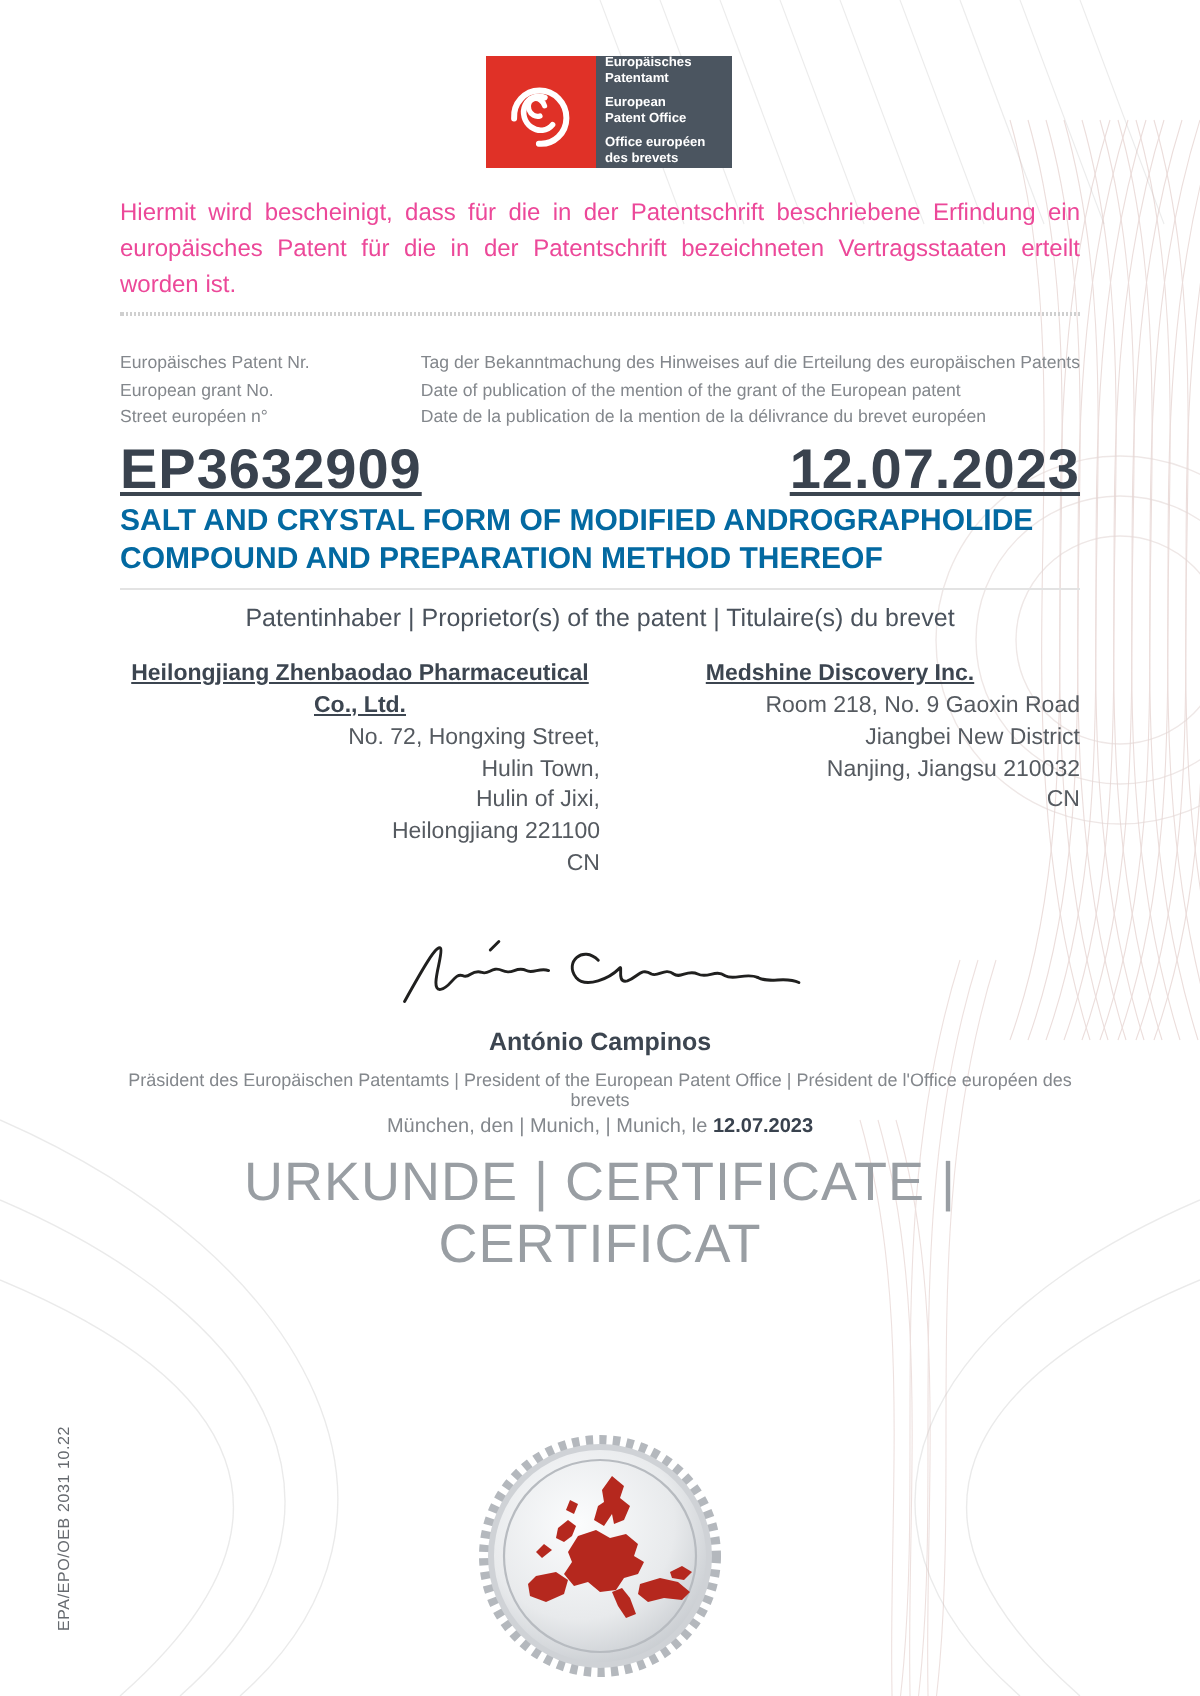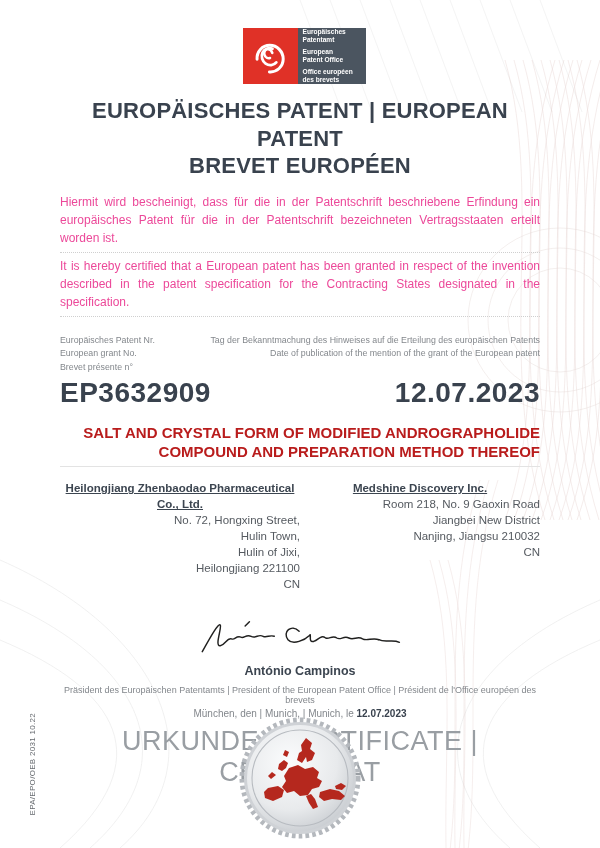--- a/index.html
+++ b/index.html
@@ -17,25 +17,25 @@
   .logo-gray .org{font-size:6.6px;font-weight:bold;line-height:1.2;white-space:pre-line;}
   
   .main-title{margin-top:13px;text-align:center;font-weight:bold;font-size:22px;line-height:1.25;color:#39424e;letter-spacing:.2px;}
   
   .paras{margin-top:9px;}
   .para{font-size:12px;line-height:1.5;color:#ec4899;text-align:justify;margin:0;padding:4px 0 5px 0;}
   .dotrule{border:0;border-top:1px dotted #cfcfcf;margin:0;}
   
   .label-row{display:flex;justify-content:space-between;margin-top:17px;}
   .label-col{font-size:8.8px;line-height:1.55;color:#83878c;}
-  .label-col.right{text-align:right;}
-  .value-row{display:flex;justify-content:space-between;align-items:center;margin-top:3px;}
+  .label-col.right{}
+  .value-row{display:flex;justify-content:space-between;align-items:center;margin-top:3px;text-decoration:underline;}
   .big-value{font-size:28px;font-weight:bold;color:#39424e;letter-spacing:.5px;}
   
-  .invention{margin-top:14px;text-align:right;font-weight:bold;font-size:15px;line-height:1.27;color:#b91c1c;}
+  .invention{margin-top:0;text-align:left;font-weight:bold;font-size:15px;line-height:1.27;color:#0369a1;}
   .thinrule{border:0;border-top:1px solid #e3e3e3;margin:5px 0 0 0;}
   .prop-heading{margin-top:7px;text-align:center;font-size:12.5px;color:#4a525c;}
   
   .prop-grid{display:flex;margin-top:14px;}
   .prop-col{width:50%;text-align:center;font-size:11.5px;line-height:1.38;color:#555a60;}
   .prop-name{font-weight:bold;color:#3c4550;white-space:pre-line;text-decoration:underline;}
   .prop-addr{white-space:pre-line;text-align:right;}
   
   .sig-wrap{margin-top:22px;text-align:center;}
   .sig-name{text-align:center;font-size:12.5px;font-weight:bold;color:#3c4550;margin-top:-2px;}
@@ -135,51 +135,48 @@
           <div class="org">Europäisches
 Patentamt</div>
           <div class="org">European
 Patent Office</div>
           <div class="org">Office européen
 des brevets</div>
         </div>
       </div>
     </div>
 
-    <div class="main-title">
-      <div>EUROPÄISCHES PATENT | EUROPEAN PATENT</div>
-      <div>BREVET EUROPÉEN</div>
-    </div>
 
     <div class="paras">
       <p class="para">Hiermit wird bescheinigt, dass für die in der Patentschrift beschriebene Erfindung ein europäisches Patent für die in der Patentschrift bezeichneten Vertragsstaaten erteilt worden ist.</p>
       <hr class="dotrule">
-      <p class="para">It is hereby certified that a European patent has been granted in respect of the invention described in the patent specification for the Contracting States designated in the specification.</p>
       <hr class="dotrule">
     </div>
 
     <div class="label-row">
       <div class="label-col">
         <div>Europäisches Patent Nr.</div>
         <div>European grant No.</div>
-        <div>Brevet présente n°</div>
+        <div>Street européen n°</div>
       </div>
       <div class="label-col right">
         <div>Tag der Bekanntmachung des Hinweises auf die Erteilung des europäischen Patents</div>
         <div>Date of publication of the mention of the grant of the European patent</div>
+        <div>Date de la publication de la mention de la délivrance du brevet européen</div>
       </div>
     </div>
 
     <div class="value-row">
       <div class="big-value">EP3632909</div>
       <div class="big-value">12.07.2023</div>
     </div>
 
     <div class="invention">SALT AND CRYSTAL FORM OF MODIFIED ANDROGRAPHOLIDE COMPOUND AND PREPARATION METHOD THEREOF</div>
     <hr class="thinrule">
+    <div class="prop-heading">Patentinhaber | Proprietor(s) of the patent | Titulaire(s) du brevet</div>
 
     <div class="prop-grid">
       <div class="prop-col">
         <div class="prop-name">Heilongjiang Zhenbaodao Pharmaceutical
 Co., Ltd.</div>
         <div class="prop-addr">No. 72, Hongxing Street,
 Hulin Town,
 Hulin of Jixi,
 Heilongjiang 221100
 CN</div>

